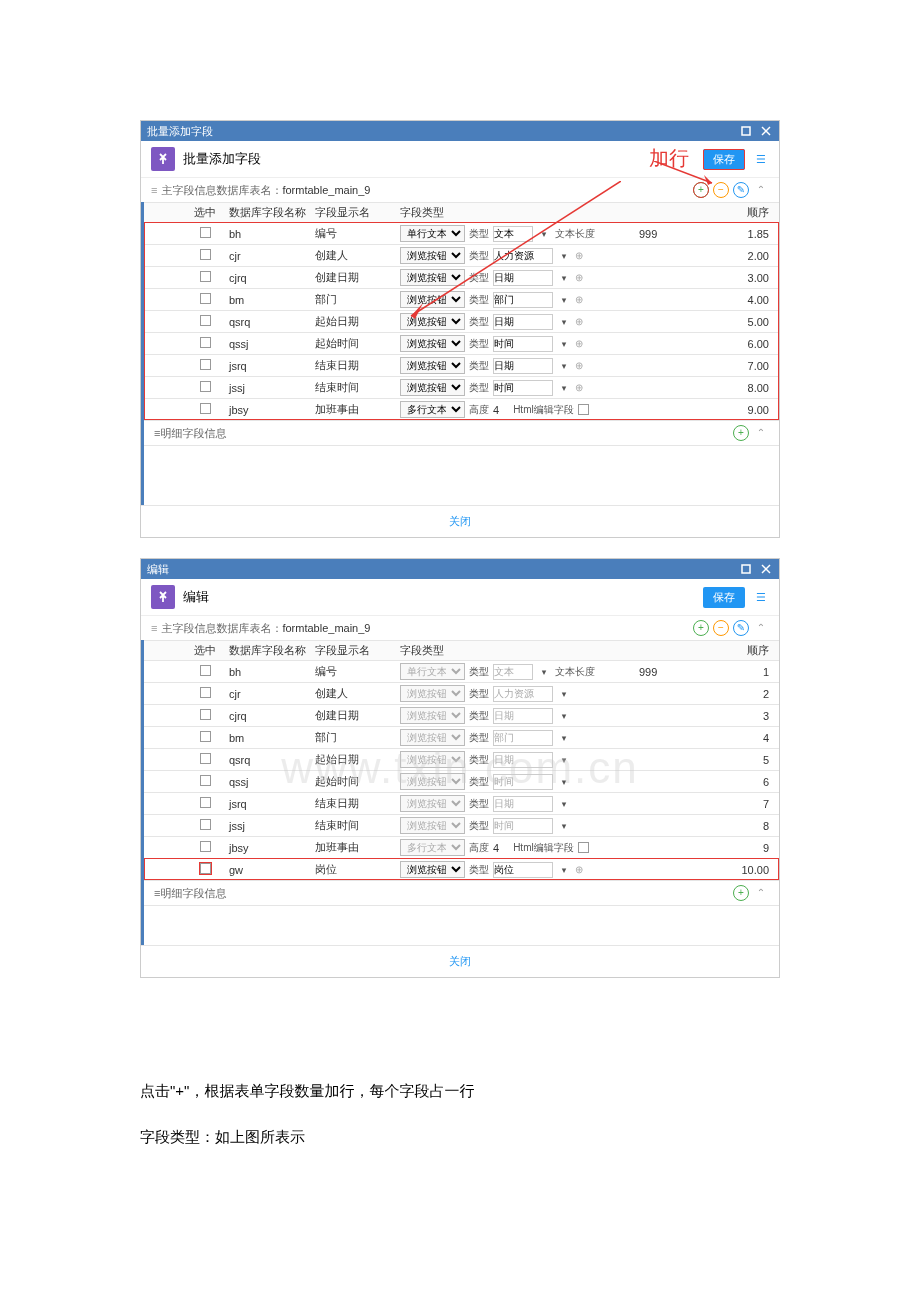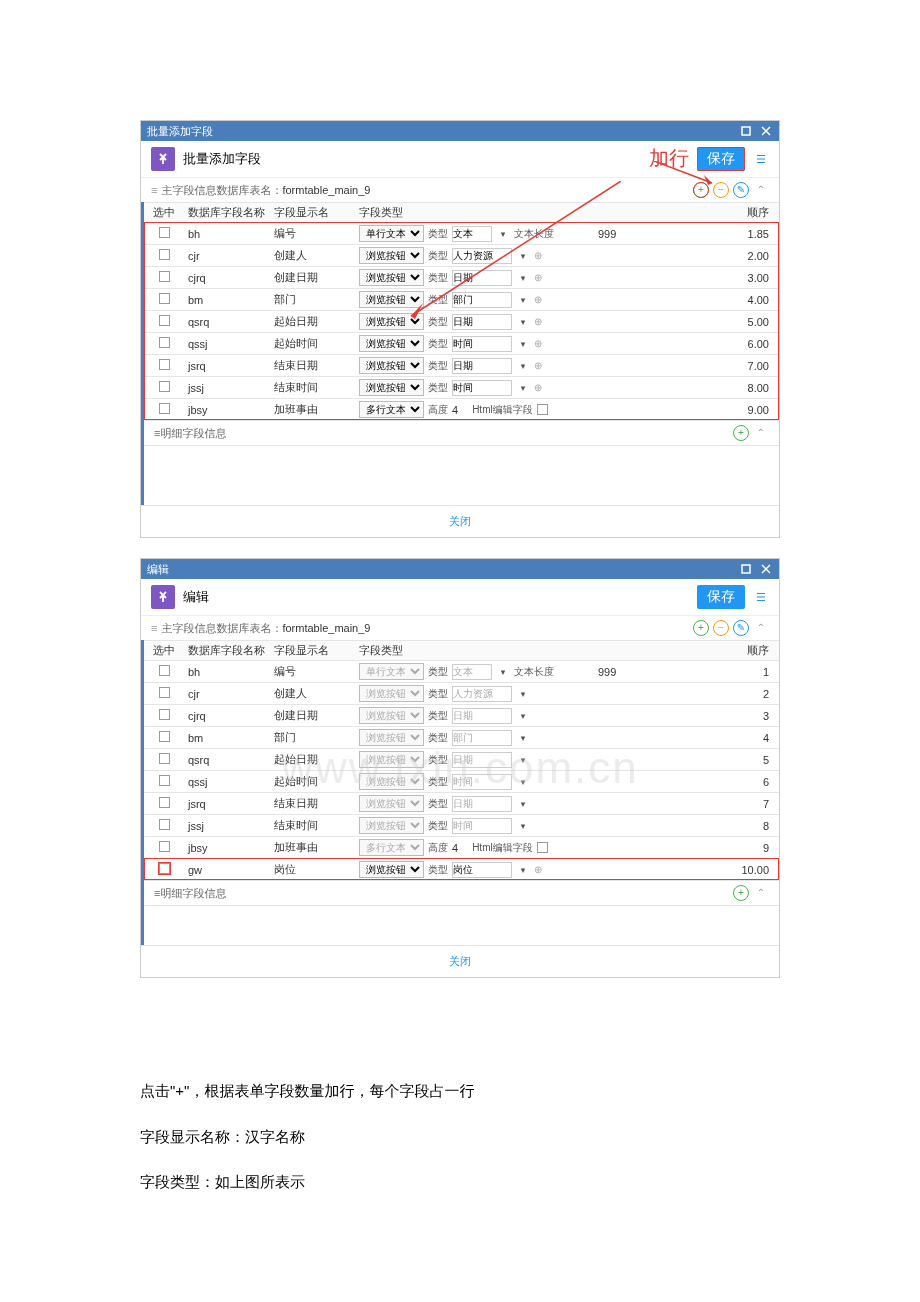--- a/index.html
+++ b/index.html
@@ -7,34 +7,34 @@
 .page-area { padding: 120px 140px 60px 140px; }
 .dialog { border: 1px solid #ccc; margin-bottom: 20px; position: relative; }
 .titlebar { background: #4a7ebb; color: #fff; height: 20px; display: flex; align-items: center; padding: 0 6px; font-size: 11px; }
 .titlebar .title-text { flex: 1; }
 .titlebar .win-icon { width: 14px; height: 14px; margin-left: 6px; display: inline-flex; align-items: center; justify-content: center; cursor: pointer; }
 .titlebar svg { stroke: #fff; stroke-width: 1.5; fill: none; }
 .header { display: flex; align-items: center; padding: 6px 10px; background: #fff; }
 .logo { width: 24px; height: 24px; background: #7e57c2; border-radius: 2px; display: flex; align-items: center; justify-content: center; color: #fff; margin-right: 8px; }
 .logo svg { stroke: #fff; stroke-width: 1.8; fill: none; }
 .header-title { font-size: 13px; color: #000; flex: 1; }
-.save-btn { background: #2196f3; color: #fff; padding: 3px 10px; font-size: 14px; border-radius: 2px; cursor: pointer; margin-right: 8px; }
+.save-btn { background: #2196f3; color: #fff; padding: 3px 10px; font-size: 11px; border-radius: 2px; cursor: pointer; margin-right: 8px; }
 .menu-icon { width: 16px; height: 16px; display: inline-flex; align-items: center; justify-content: center; cursor: pointer; color: #2196f3; }
 .subheader { display: flex; align-items: center; padding: 4px 10px; background: #fff; border-top: 1px solid #eee; font-size: 11px; color: #666; }
 .subheader .sh-left { flex: 1; display: flex; align-items: center; }
 .subheader .hambg { color: #999; margin-right: 4px; }
 .subheader .tbl-name { color: #333; }
 .icon-btn { width: 16px; height: 16px; border-radius: 50%; border: 1px solid; display: inline-flex; align-items: center; justify-content: center; margin-left: 4px; cursor: pointer; font-size: 10px; line-height: 1; }
 .ic-add { border-color: #4caf50; color: #4caf50; }
 .ic-minus { border-color: #ff9800; color: #ff9800; }
 .ic-edit { border-color: #2196f3; color: #2196f3; }
 .ic-collapse { border: none; color: #999; }
 .thead, .trow { display: flex; align-items: center; border-top: 1px solid #e5e5e5; min-height: 20px; padding: 2px 0; font-size: 11px; }
 .thead { background: #fafafa; font-weight: normal; color: #333; }
-.col-sel { width: 40px; text-align: center; }
+.col-sel { width: 40px; text-align: center; margin-left: 41px; }
 .col-db { width: 90px; padding-left: 4px; }
 .col-disp { width: 85px; }
 .col-type { flex: 1; display: flex; align-items: center; gap: 4px; }
 .col-order { width: 60px; text-align: right; padding-right: 10px; }
 .chk { width: 11px; height: 11px; border: 1px solid #999; display: inline-block; background: #fff; }
 .sel { height: 17px; font-size: 10px; border: 1px solid #bbb; background: #f8f8f8; padding: 0 2px; }
 .sel-type { width: 65px; }
 .lbl-sm { font-size: 10px; color: #555; }
 .inp-browse { border: 1px solid #ccc; height: 16px; width: 50px; font-size: 10px; background: #fff; }
 .chev-v { width: 14px; height: 14px; display: inline-flex; align-items: center; justify-content: center; color: #555; font-size: 9px; }
@@ -463,16 +463,15 @@
   <div class="footer">
     <a>关闭</a>
   </div>
 </div>
 
 </div>
 
 <div class="text-block">
   <div id="notes-out">
       <p>点击"+"，根据表单字段数量加行，每个字段占一行</p>
-      <p>字段显示名称：汉字名称</p>
       <p>字段类型：如上图所表示</p>
     </div>
 </div>
 
 </body></html>

